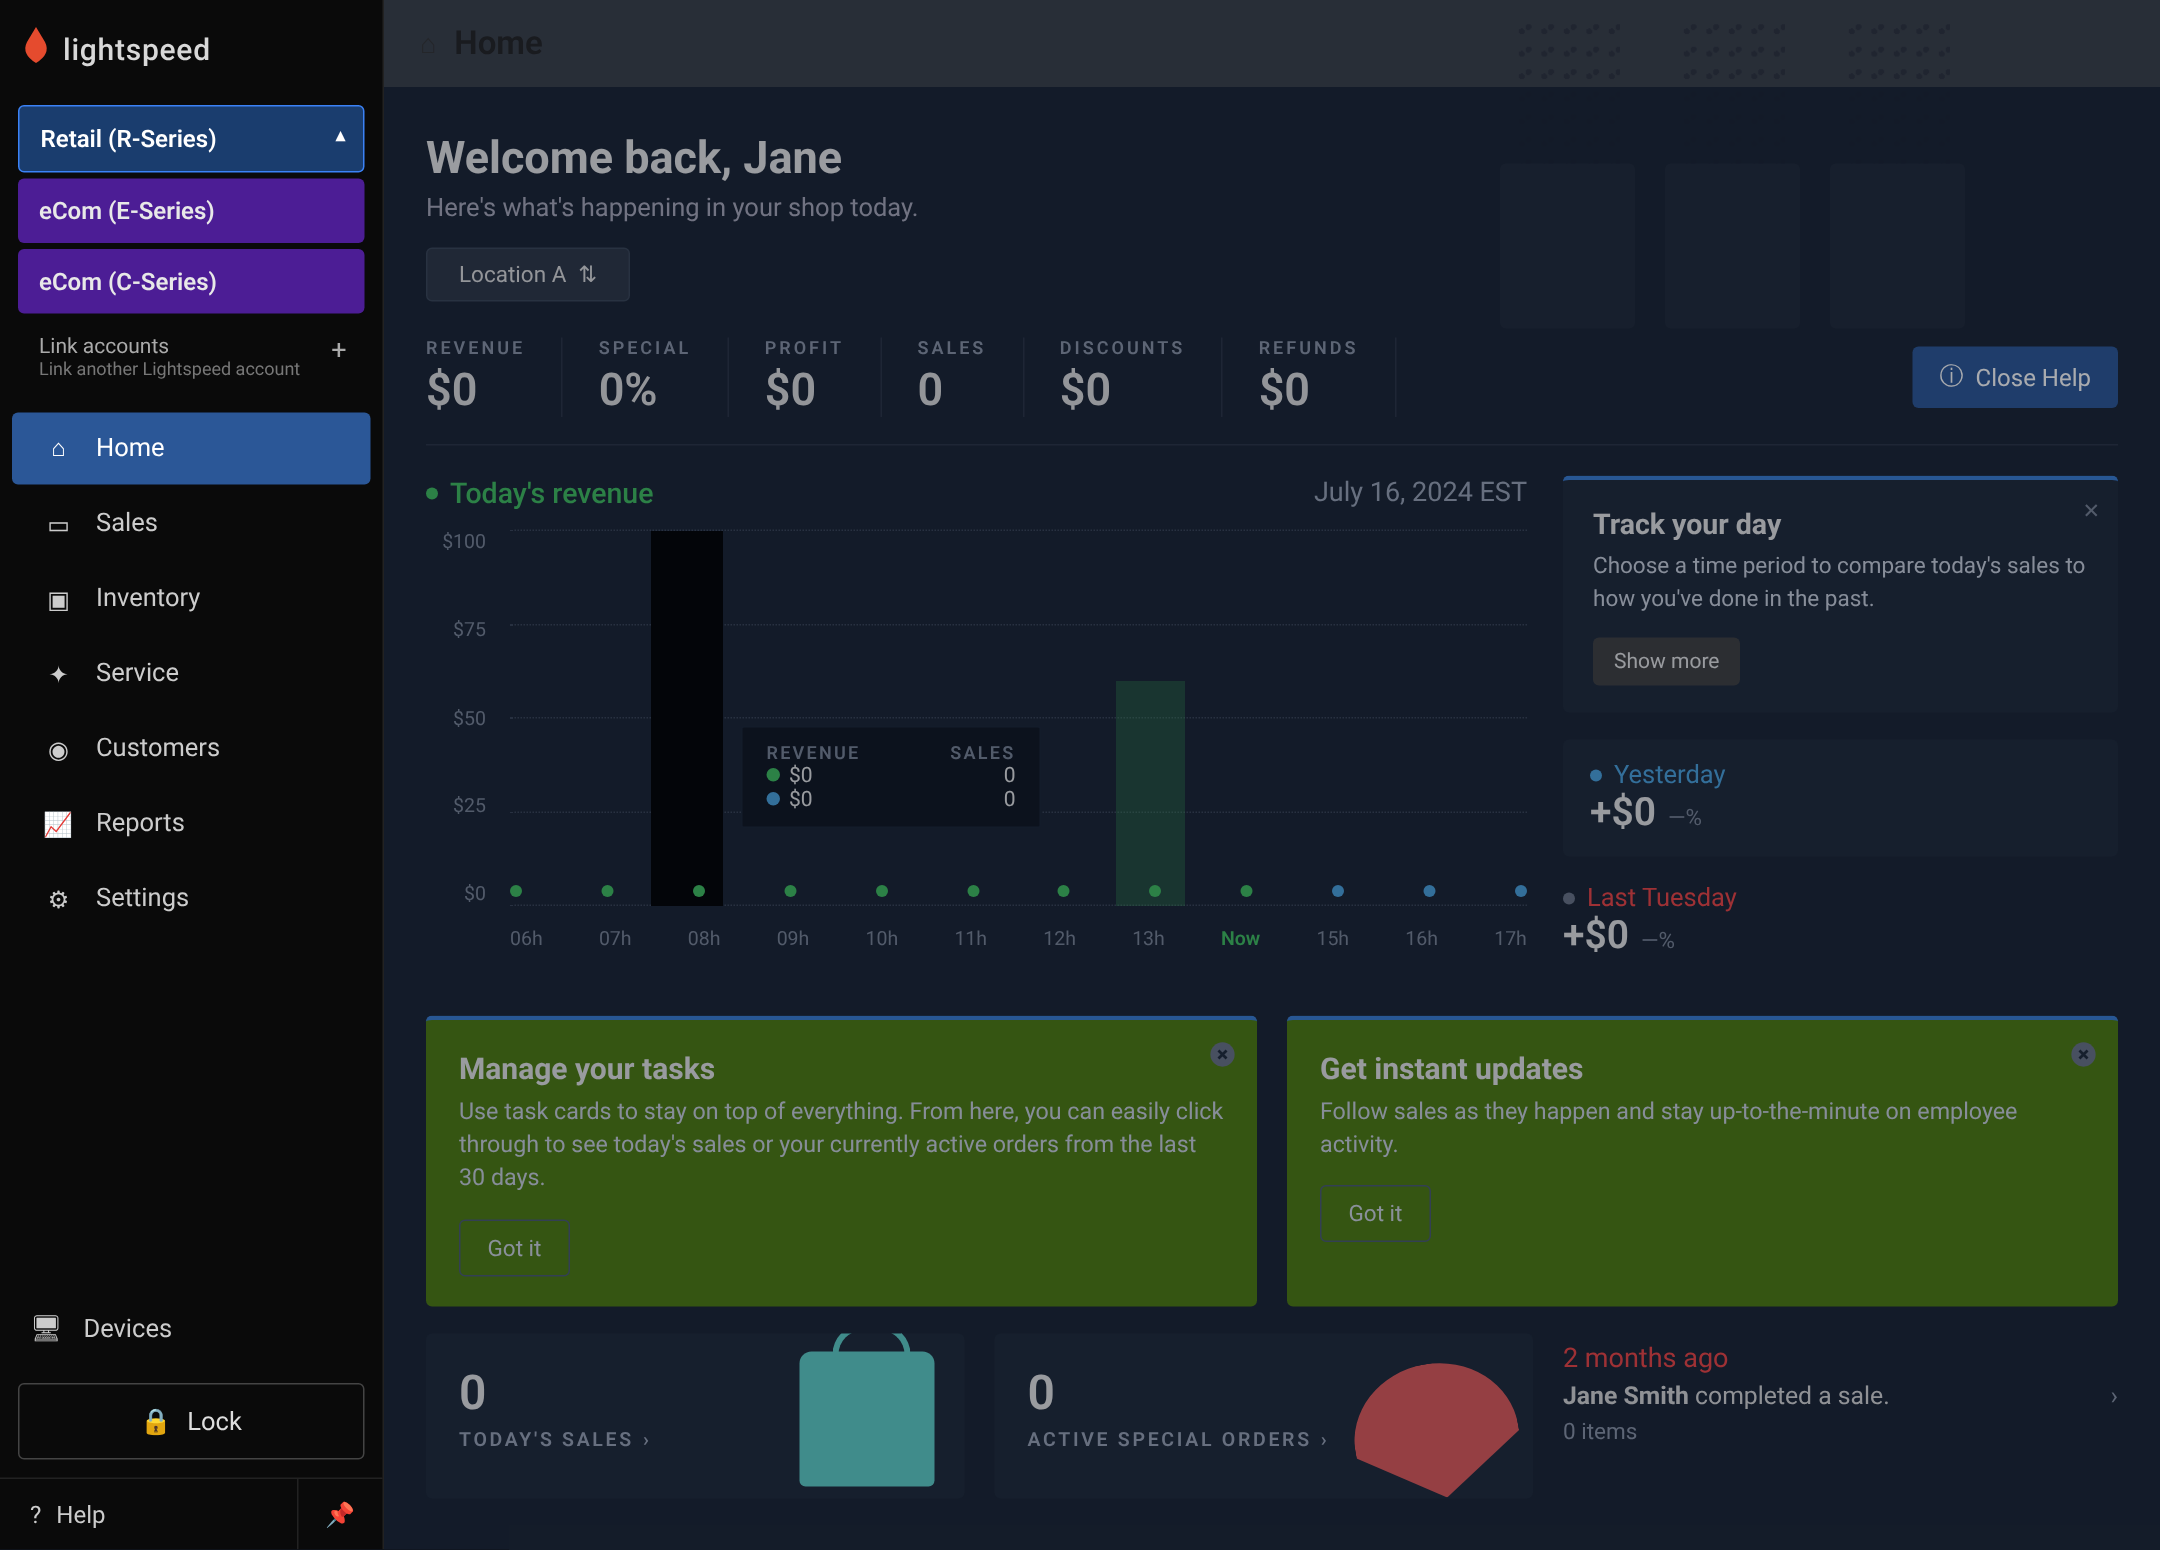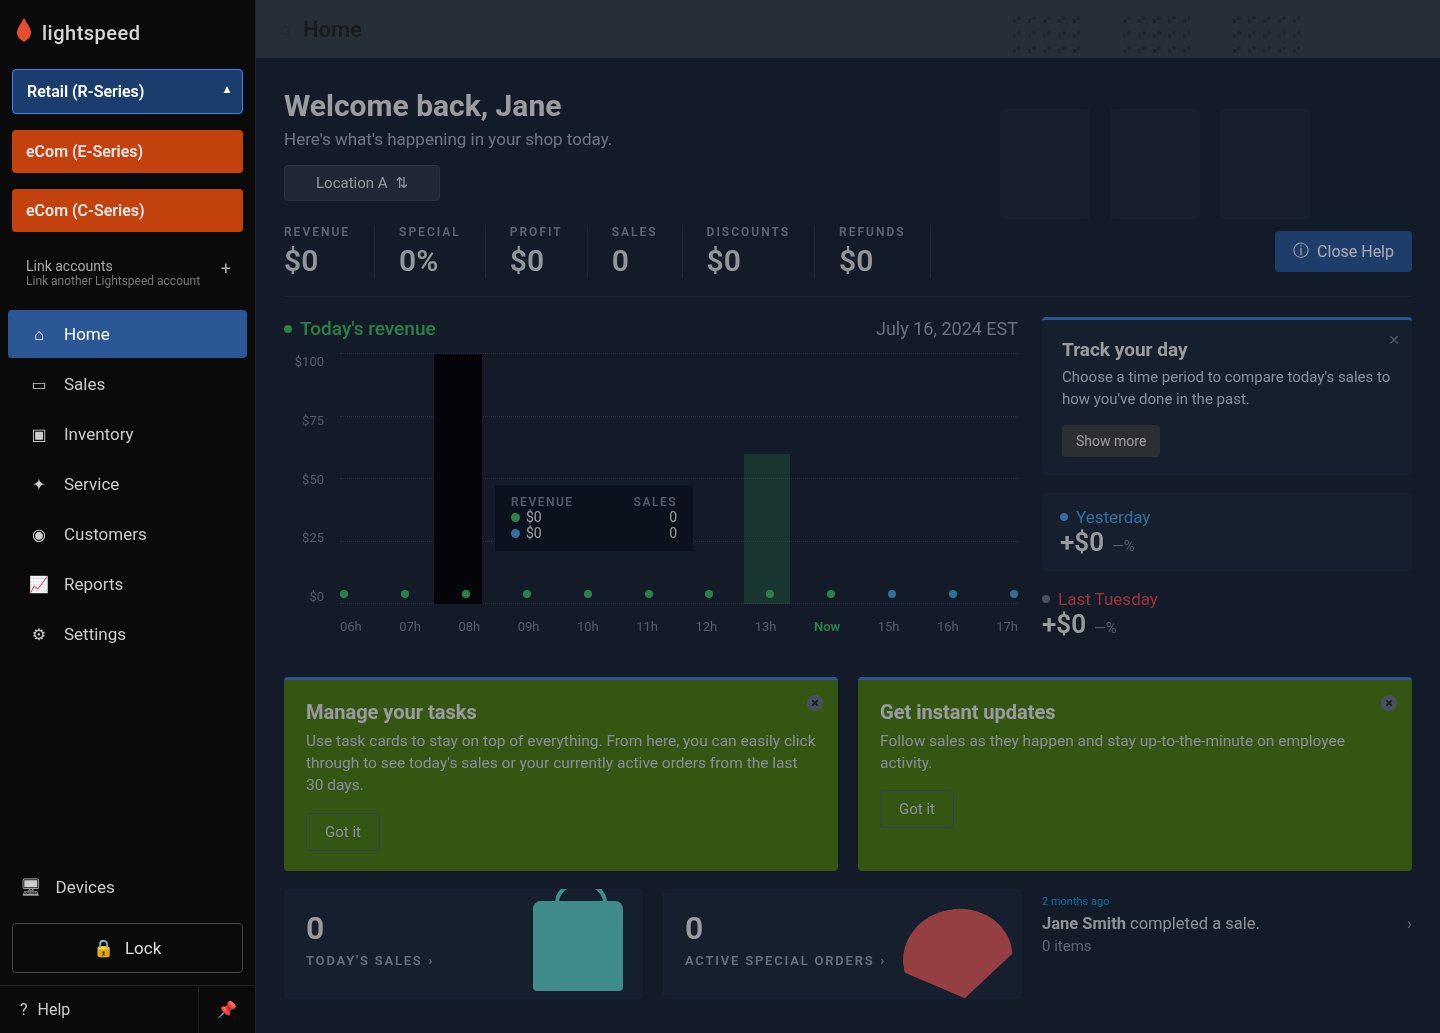--- a/index.html
+++ b/index.html
@@ -5,24 +5,24 @@
 * { margin: 0; padding: 0; box-sizing: border-box; font-family: -apple-system, BlinkMacSystemFont, "Segoe UI", Roboto, sans-serif; }
 body { background: #0d1117; color: #e6e6e6; width: 1440px; height: 1033px; overflow: hidden; position: relative; }
 
 
 .sidebar { position: absolute; left: 0; top: 0; width: 256px; height: 100%; background: #0a0a0a; display: flex; flex-direction: column; border-right: 1px solid #222; }
 .logo { padding: 18px 14px; display: flex; align-items: center; gap: 8px; }
 .logo-flame { color: #e54b2e; font-size: 22px; }
 .logo-text { color: #d8d8d8; font-size: 20px; font-weight: 500; letter-spacing: 0.5px; }
 
 .account-switcher { margin: 4px 12px 0 12px; }
-.acct-item { padding: 12px 14px; font-size: 16px; font-weight: 600; color: #e8e8e8; border-radius: 4px; margin-bottom: 16px; position: relative; cursor: pointer; }
+.acct-item { padding: 12px 14px; font-size: 16px; font-weight: 600; color: #e8e8e8; border-radius: 4px; margin-bottom: 4px; position: relative; cursor: pointer; }
 .acct-item.active { background: #1a3d6e; border: 1px solid #3b82f6; color: #fff; }
 .acct-item.active::after { content: "▴"; position: absolute; right: 12px; font-size: 12px; }
-.acct-item.inactive { background: #c2410c; }
+.acct-item.inactive { background: #4c1d95; }
 .link-accounts { padding: 10px 14px; font-size: 14px; color: #aaa; position: relative; cursor: pointer; }
 .link-accounts .plus { position: absolute; right: 12px; top: 10px; font-size: 18px; color: #aaa; }
 .link-sub { font-size: 12px; color: #777; }
 
 .nav { margin-top: 10px; flex: 1; }
 .nav-item { display: flex; align-items: center; gap: 14px; padding: 14px 20px; font-size: 17px; color: #ccc; cursor: pointer; margin: 2px 8px; border-radius: 4px; }
 .nav-item.active { background: #2b5797; color: #fff; }
 .nav-item .icon { width: 22px; text-align: center; font-size: 16px; }
 
 .sidebar-bottom { margin-top: auto; }
@@ -36,21 +36,21 @@
 .main { position: absolute; left: 256px; top: 0; right: 0; bottom: 0; background: #1a2332; }
 .overlay-dim { position:absolute; inset:0; background: rgba(10,15,25,0.35); pointer-events:none; }
 
 .crumb-bar { height: 58px; background: #3a3f47; display: flex; align-items: center; padding: 0 24px; gap: 12px; color: #222; }
 .crumb-bar .house { font-size: 18px; color:#333; }
 .crumb-title { font-size: 22px; font-weight: 600; color: #222; }
 
 .hero { padding: 30px 28px 18px 28px; position: relative; }
 .welcome { font-size: 30px; font-weight: 700; color: #e8e8e8; }
 .subtext { font-size: 17px; color: #aab; margin-top: 6px; }
-.loc-btn { margin-top: 16px; display: inline-flex; align-items: center; gap: 8px; background: #2d3646; border: 1px solid #3a4556; padding: 8px 31px; border-radius: 4px; font-size: 15px; color: #ddd; cursor: pointer; }
+.loc-btn { margin-top: 16px; display: inline-flex; align-items: center; gap: 8px; background: #2d3646; border: 1px solid #3a4556; padding: 8px 21px; border-radius: 4px; font-size: 15px; color: #ddd; cursor: pointer; }
 
 .plants { position: absolute; right: 20px; top: 0; bottom: 0; width: 420px; opacity: 0.4; display:flex; align-items:flex-end; gap:20px; }
 .pot { width: 90px; height: 110px; background: #2a3142; border-radius: 4px; position:relative; }
 .pot::before { content:""; position:absolute; bottom:100%; left:10px; right:10px; height:100px; background: radial-gradient(circle at 30% 80%, #1a2030 2px, transparent 2px), radial-gradient(circle at 60% 60%, #1a2030 2px, transparent 2px); background-size: 15px 15px; }
 
 .kpi-row { display: flex; gap: 0; padding: 6px 28px 18px 28px; align-items:flex-start; }
 .kpi { padding: 0 24px; border-right: 1px solid #2a3344; }
 .kpi:first-child { padding-left: 0; }
 .kpi-label { font-size: 12px; letter-spacing: 2px; color: #8a94a6; font-weight: 600; }
 .kpi-value { font-size: 30px; font-weight: 600; color: #ddd; margin-top: 4px; }
@@ -114,21 +114,21 @@
 .stat-cards { display: flex; gap: 20px; padding: 0 28px; }
 .stat-card { flex: 1; background: #1e2838; border-radius: 4px; padding: 20px 22px; position:relative; overflow:hidden; height:110px; }
 .stat-num { font-size: 32px; font-weight: 600; color: #e6e6e6; }
 .stat-label { font-size: 13px; letter-spacing: 1.8px; color: #9aa4b6; font-weight: 600; margin-top: 6px; }
 .stat-label .chev { margin-left: 6px; }
 .bag-shape { position:absolute; right:20px; top:12px; width:90px; height:90px; background:#5fd0c8; border-radius: 8px 8px 4px 4px; }
 .bag-shape::before { content:""; position:absolute; top:-18px; left:22px; width:44px; height:30px; border:4px solid #5fd0c8; border-bottom:none; border-radius: 20px 20px 0 0; }
 .heart-shape { position:absolute; right:10px; top:20px; width:110px; height:90px; background:#e05a5a; border-radius: 55px 55px 0 0 / 50px 50px 0 0; transform: rotate(-10deg); clip-path: polygon(0 0, 100% 0, 100% 60%, 50% 100%, 0 60%); }
 
 .activity { padding-top: 6px; }
-.act-time { font-size: 11px; color: #0ea5e9; }
+.act-time { font-size: 18px; color: #ef4444; }
 .act-line { font-size: 16.5px; color: #d8d8d8; margin-top: 6px; display:flex; justify-content:space-between; align-items:center; }
 .act-line b { font-weight: 700; }
 .act-sub { font-size: 15px; color: #8a94a6; margin-top: 4px; }
 .chev-r { color:#8a94a6; }
 </style>
 </head>
 <body>
 
 <div class="sidebar">
   <div class="logo">

